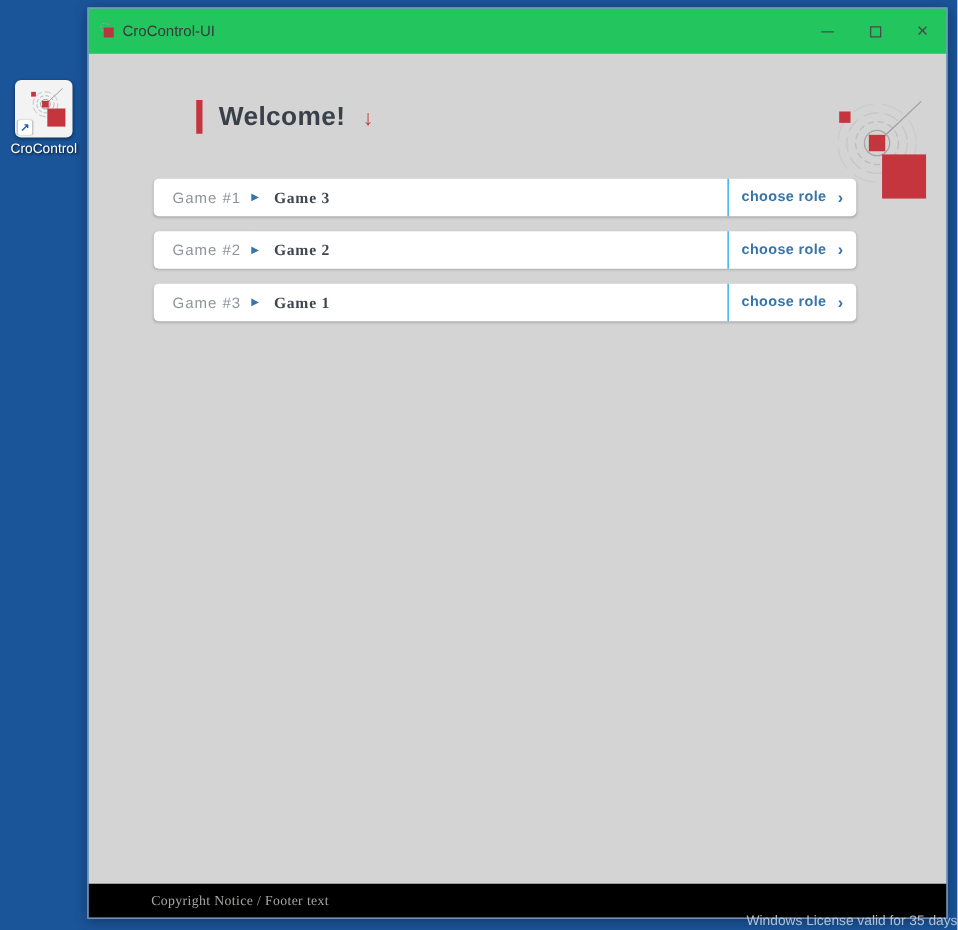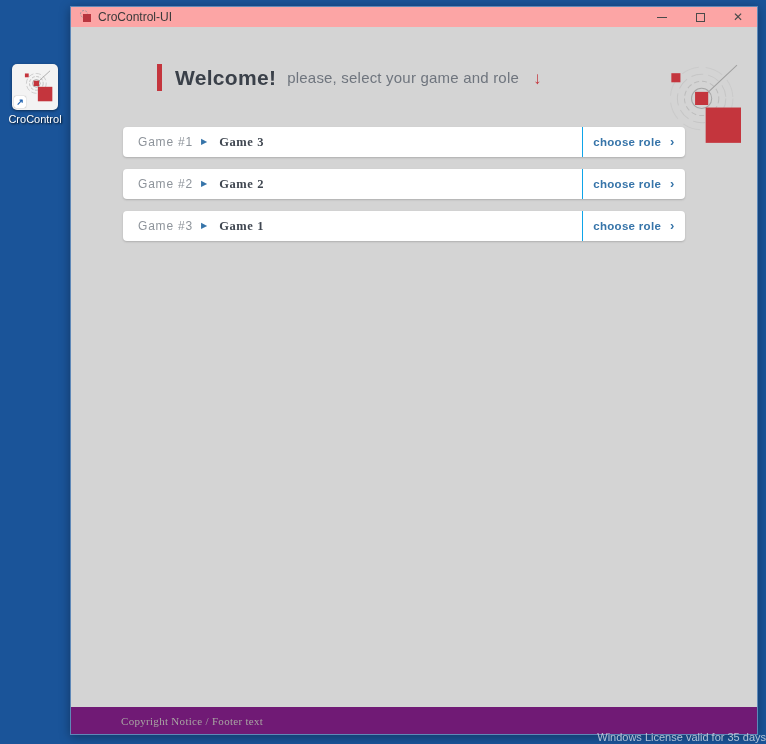--- a/index.html
+++ b/index.html
@@ -17,21 +17,21 @@
   .icon-label{margin-top:3px;font-size:11px;color:#fff;text-shadow:1px 1px 2px rgba(0,0,0,.85);}
 
   
   .license{position:absolute;right:0px;bottom:1px;font-size:11px;color:#cdd6e2;opacity:.85;
     z-index:9;white-space:nowrap;}
 
   
   .window{position:absolute;left:70px;top:6px;width:688px;height:729px;background:#d4d4d4;
     border:1px solid #5e88b8;box-sizing:border-box;display:flex;flex-direction:column;
     box-shadow:0 2px 10px rgba(0,0,0,.35);}
-  .titlebar{height:20px;background:#fca5a5;display:flex;align-items:center;flex:0 0 auto;}
+  .titlebar{height:36px;background:#22c55e;display:flex;align-items:center;flex:0 0 auto;}
   .titlebar-icon{margin:0 5px 0 8px;display:flex;}
   .title-text{font-size:12px;color:#3a3a3a;}
   .win-controls{margin-left:auto;display:flex;height:100%;}
   .win-btn{width:38px;height:100%;display:flex;align-items:center;justify-content:center;
     color:#4a4a4a;cursor:pointer;}
   .min-glyph{display:block;width:10px;height:1px;background:#4a4a4a;}
   .max-glyph{display:block;width:9px;height:9px;border:1px solid #4a4a4a;box-sizing:border-box;}
   .close-glyph{font-size:12px;line-height:1;}
 
   
@@ -49,21 +49,21 @@
     margin-bottom:12px;box-shadow:0 1px 2px rgba(0,0,0,.18);cursor:pointer;}
   .row-main{display:flex;align-items:center;flex:1 1 auto;padding-left:15px;}
   .slot-label{font-size:12px;color:#8e949b;letter-spacing:.8px;}
   .play-icon{font-size:8px;color:#3674a9;margin:0 12px 0 8px;transform:translateY(-1px);}
   .game-name{font-size:12.5px;color:#3f4650;font-weight:600;letter-spacing:.6px;font-family:Liberation Serif, serif;}
   .role-btn{flex:0 0 102px;display:flex;align-items:center;justify-content:center;
     border-left:1px solid #0ea5e9;color:#3674a9;font-size:11.5px;font-weight:bold;
     letter-spacing:.3px;cursor:pointer;}
   .chevron{font-size:13px;margin-left:9px;font-weight:bold;transform:translateY(-1px);}
 
-  .footer{flex:0 0 27px;background:#701a75;display:flex;align-items:center;}
+  .footer{flex:0 0 27px;background:#000000;display:flex;align-items:center;}
   .footer-text{font-family:"Liberation Serif", serif;font-size:11px;color:#a8a6a3;
     margin-left:50px;letter-spacing:.3px;}
 </style>
 </head>
 <body>
 
 <div class="desktop">
 
   <div class="desktop-icon">
     <div class="icon-tile">
@@ -115,21 +115,20 @@
         <circle cx="66" cy="41" r="31" fill="none" stroke="#cbcbcb" stroke-width="1" stroke-dasharray="18 7"></circle>
         <line x1="66" y1="41" x2="101" y2="8" stroke="#9f9f9f" stroke-width="1"></line>
         <rect x="59.5" y="34.5" width="13" height="13" fill="#c4353d"></rect>
         <rect x="36" y="16" width="9" height="9" fill="#c4353d"></rect>
         <rect x="70" y="50" width="35" height="35" fill="#c4353d"></rect>
       </svg>
 
       <div class="header">
         <span class="accent-bar"></span>
         <span class="welcome-title">Welcome!</span>
-        <span class="welcome-sub">please, select your game and role</span>
         <span class="down-arrow">↓</span>
       </div>
 
       <div class="game-list">
 
         <div class="game-row">
           <div class="row-main">
             <span class="slot-label">Game #1</span>
             <span class="play-icon">▶</span>
             <span class="game-name">Game 3</span>

